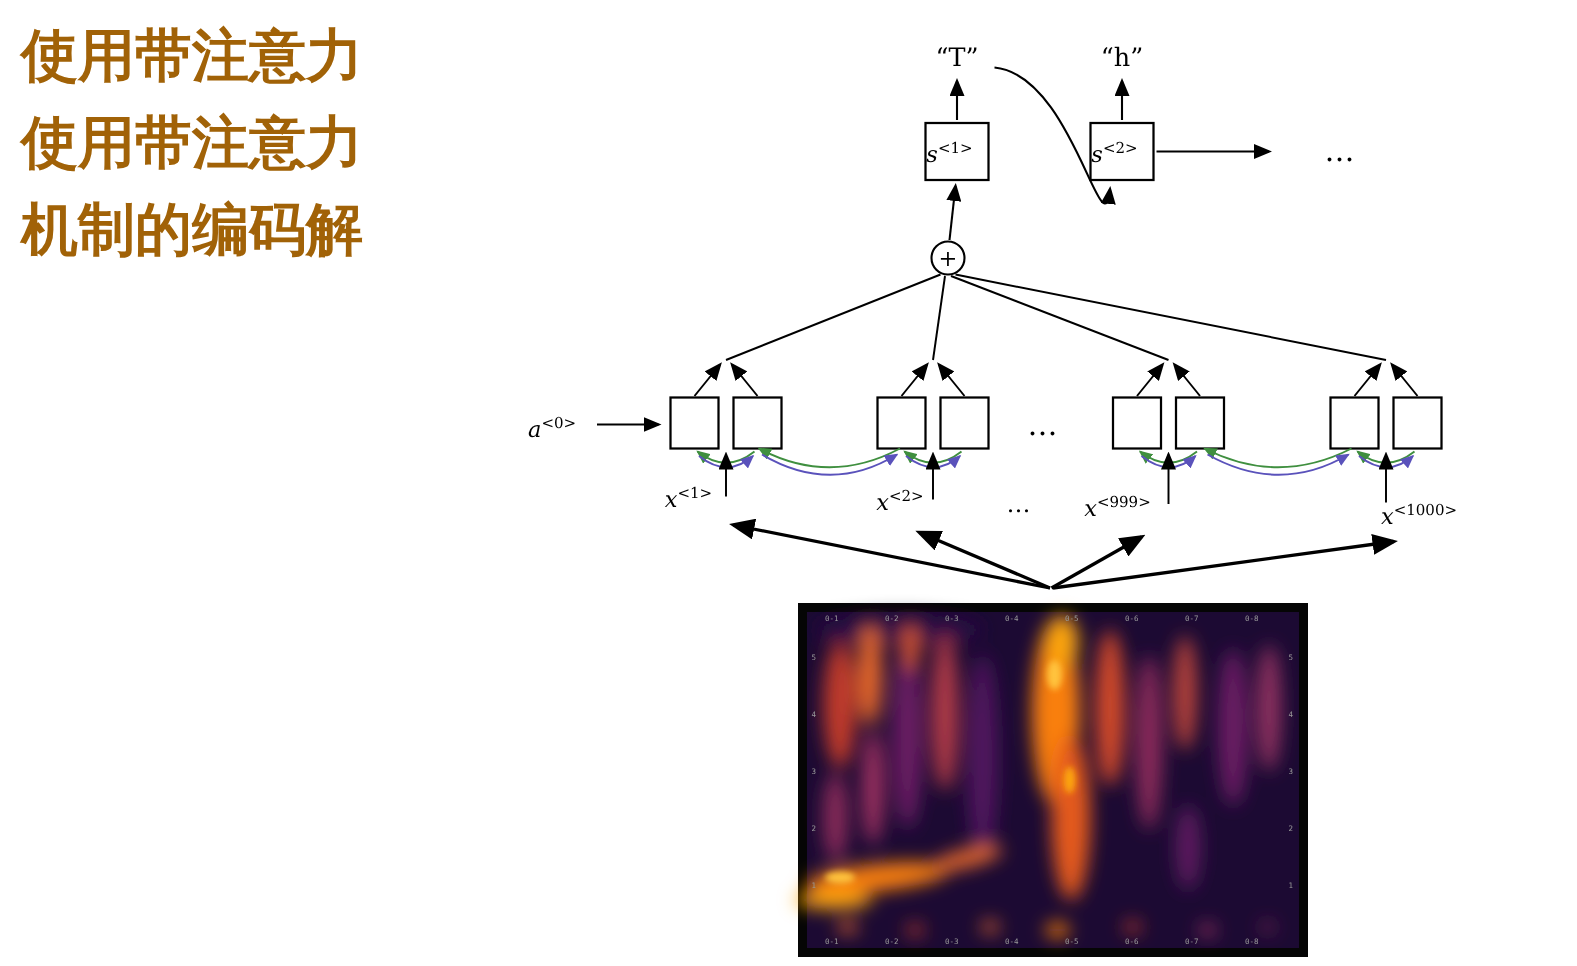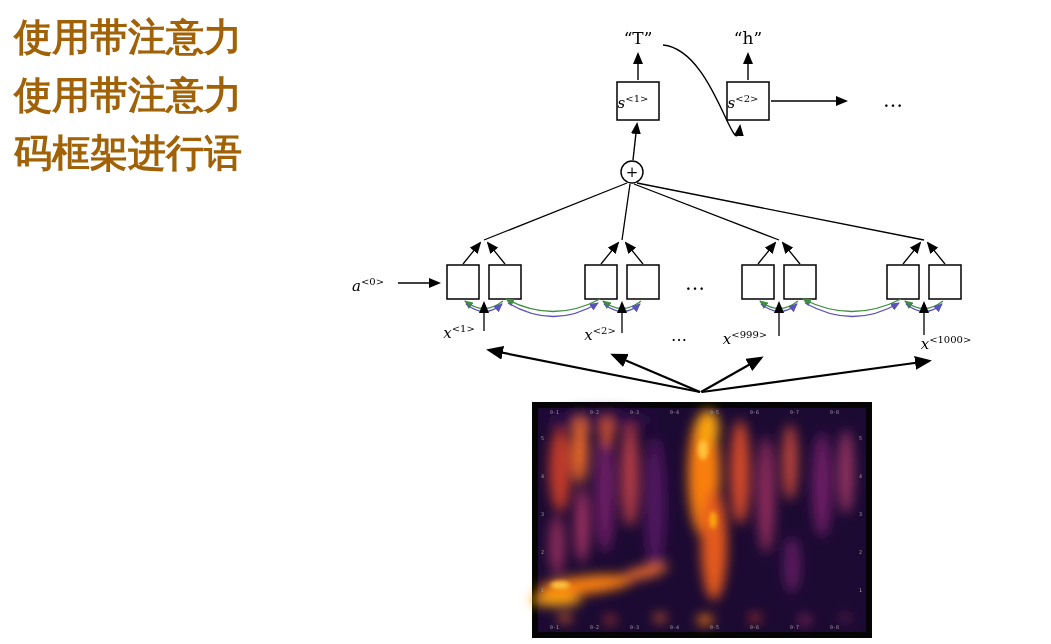--- a/index.html
+++ b/index.html
@@ -22,21 +22,21 @@
   .tick{font-family:"DejaVu Sans Mono",monospace;font-size:5px;fill:#9a9a9a;}
 </style>
 </head>
 <body>
 
 <div class="page">
 
   <div class="slide-title">
     <div>使用带注意力</div>
     <div>使用带注意力</div>
-    <div>码框架进行语</div>
+    <div>机制的编码解</div>
   </div>
 
   <svg class="diagram" width="1051" height="644" viewBox="0 0 1051 644">
     <defs>
       <marker id="mA" markerUnits="userSpaceOnUse" markerWidth="12" markerHeight="10" refX="10" refY="5" orient="auto">
         <path d="M0,0 L12,5 L0,10 z" fill="#000"></path>
       </marker>
       <marker id="mA2" markerUnits="userSpaceOnUse" markerWidth="17" markerHeight="14" refX="14" refY="7" orient="auto">
         <path d="M0,0 L17,7 L0,14 z" fill="#000"></path>
       </marker>

